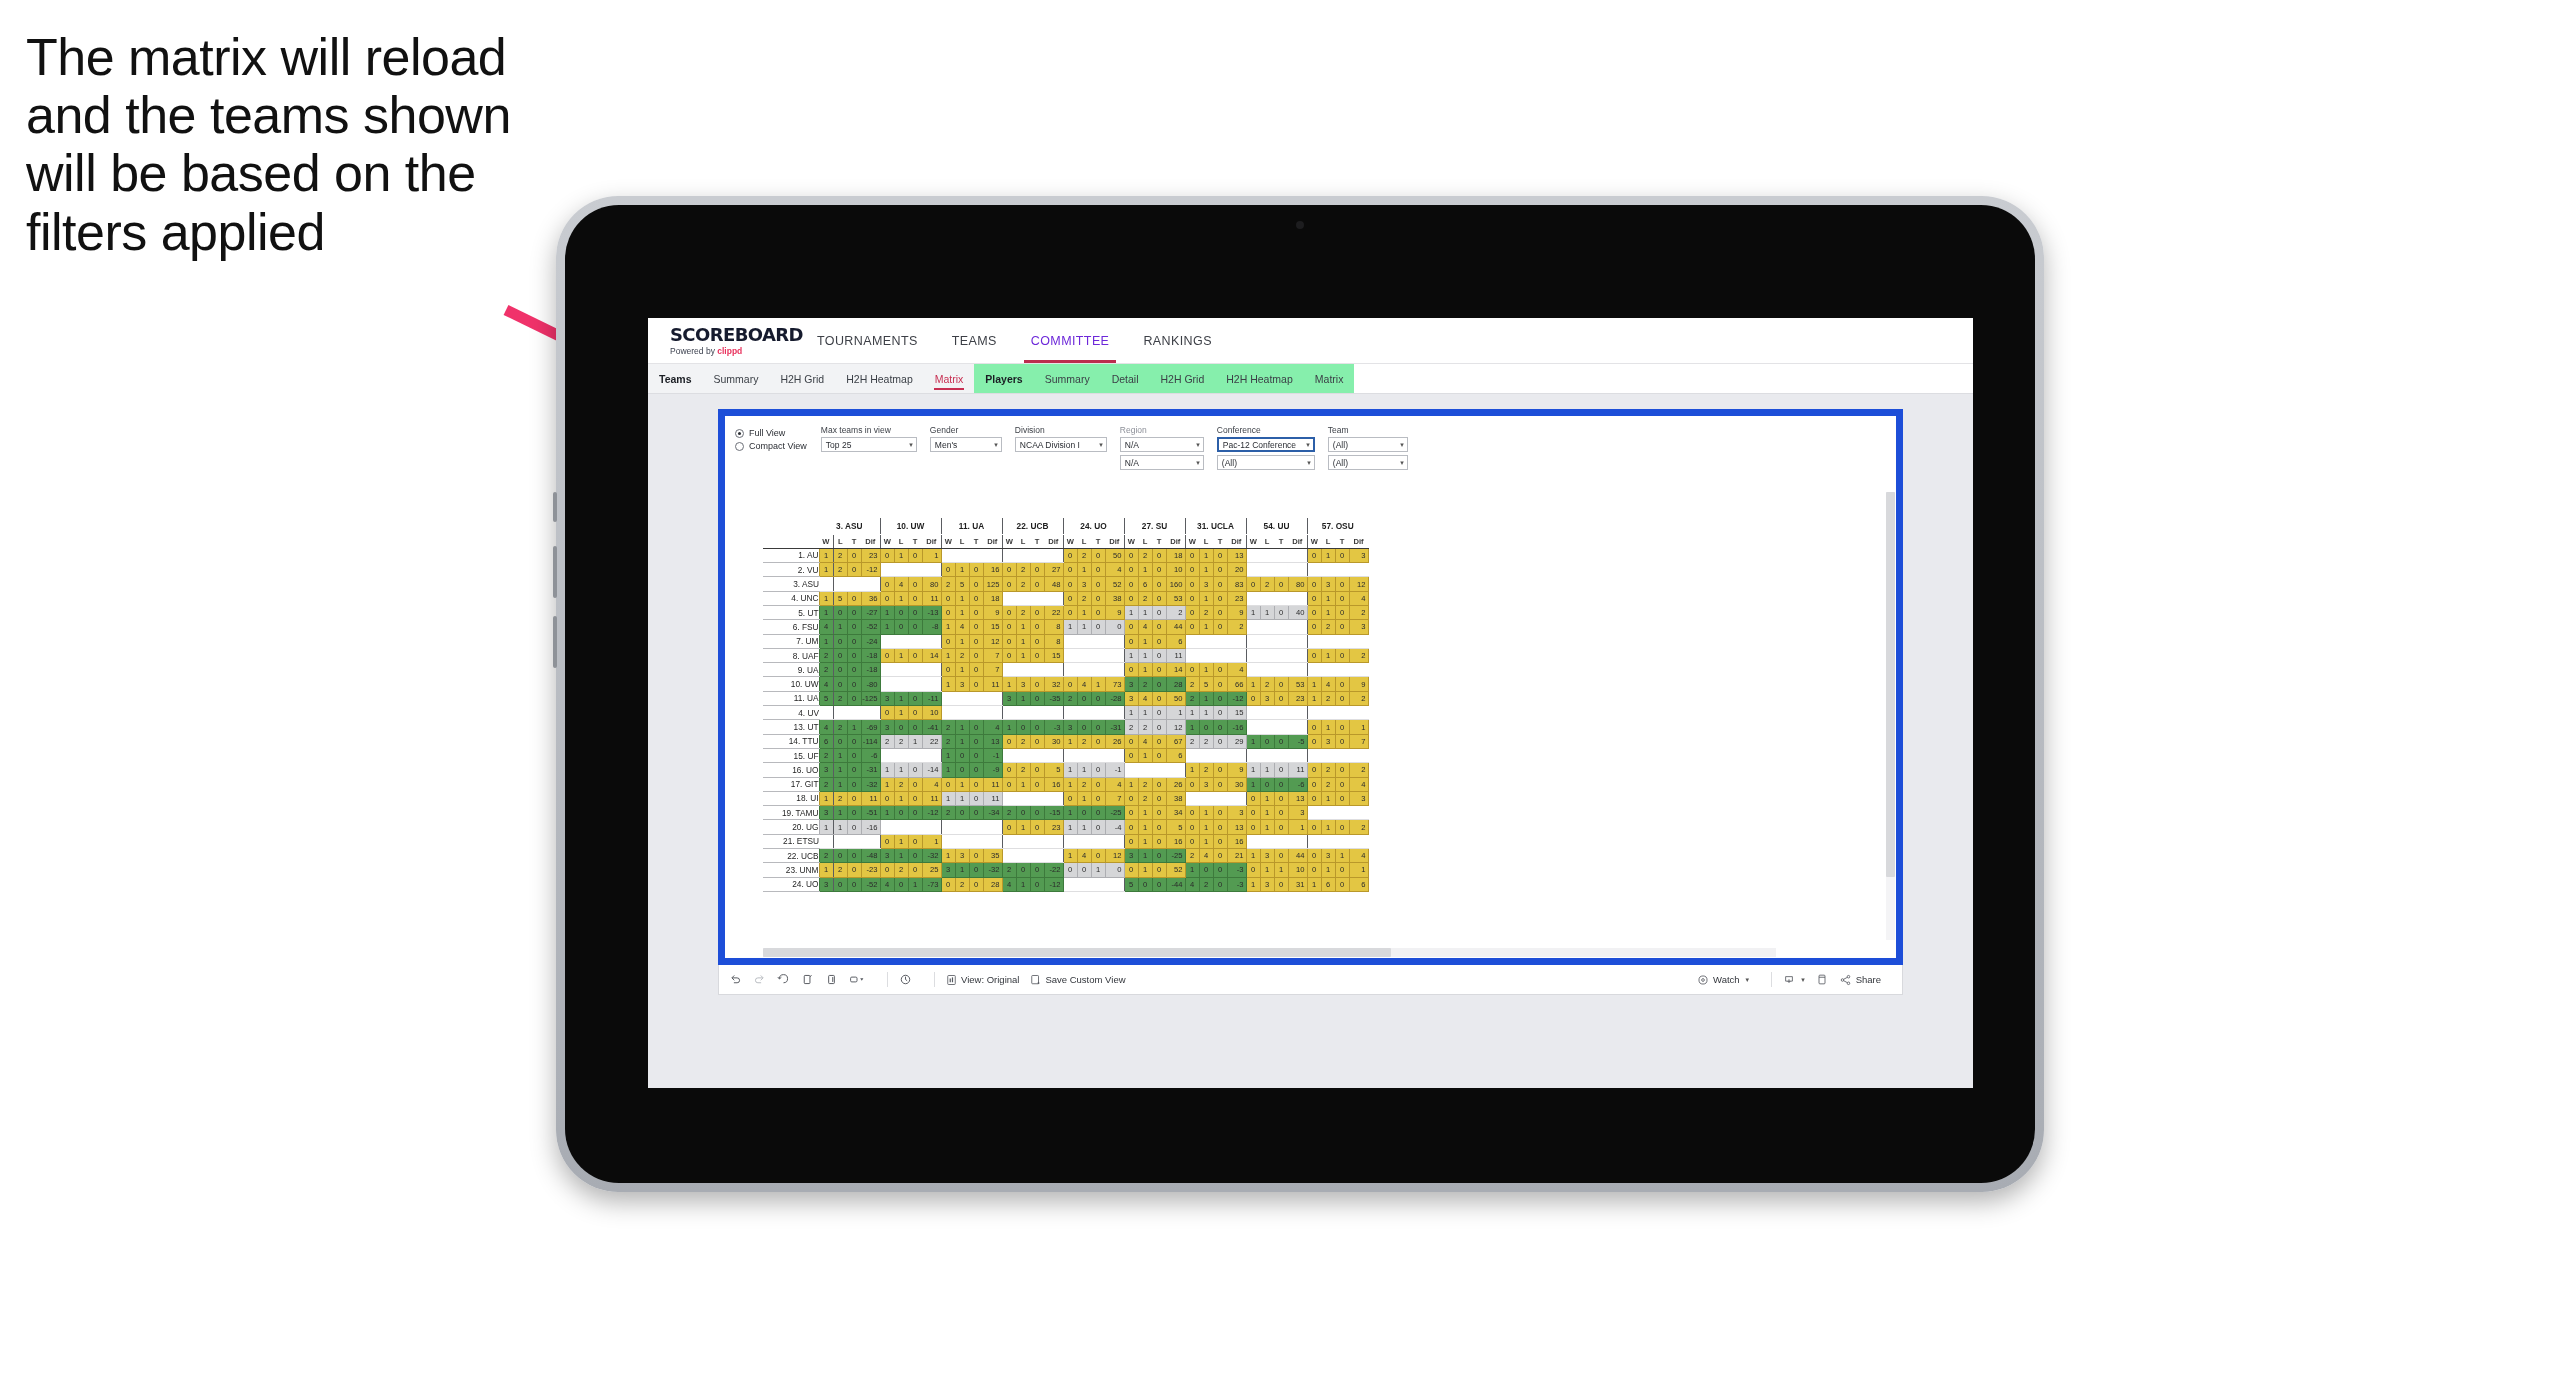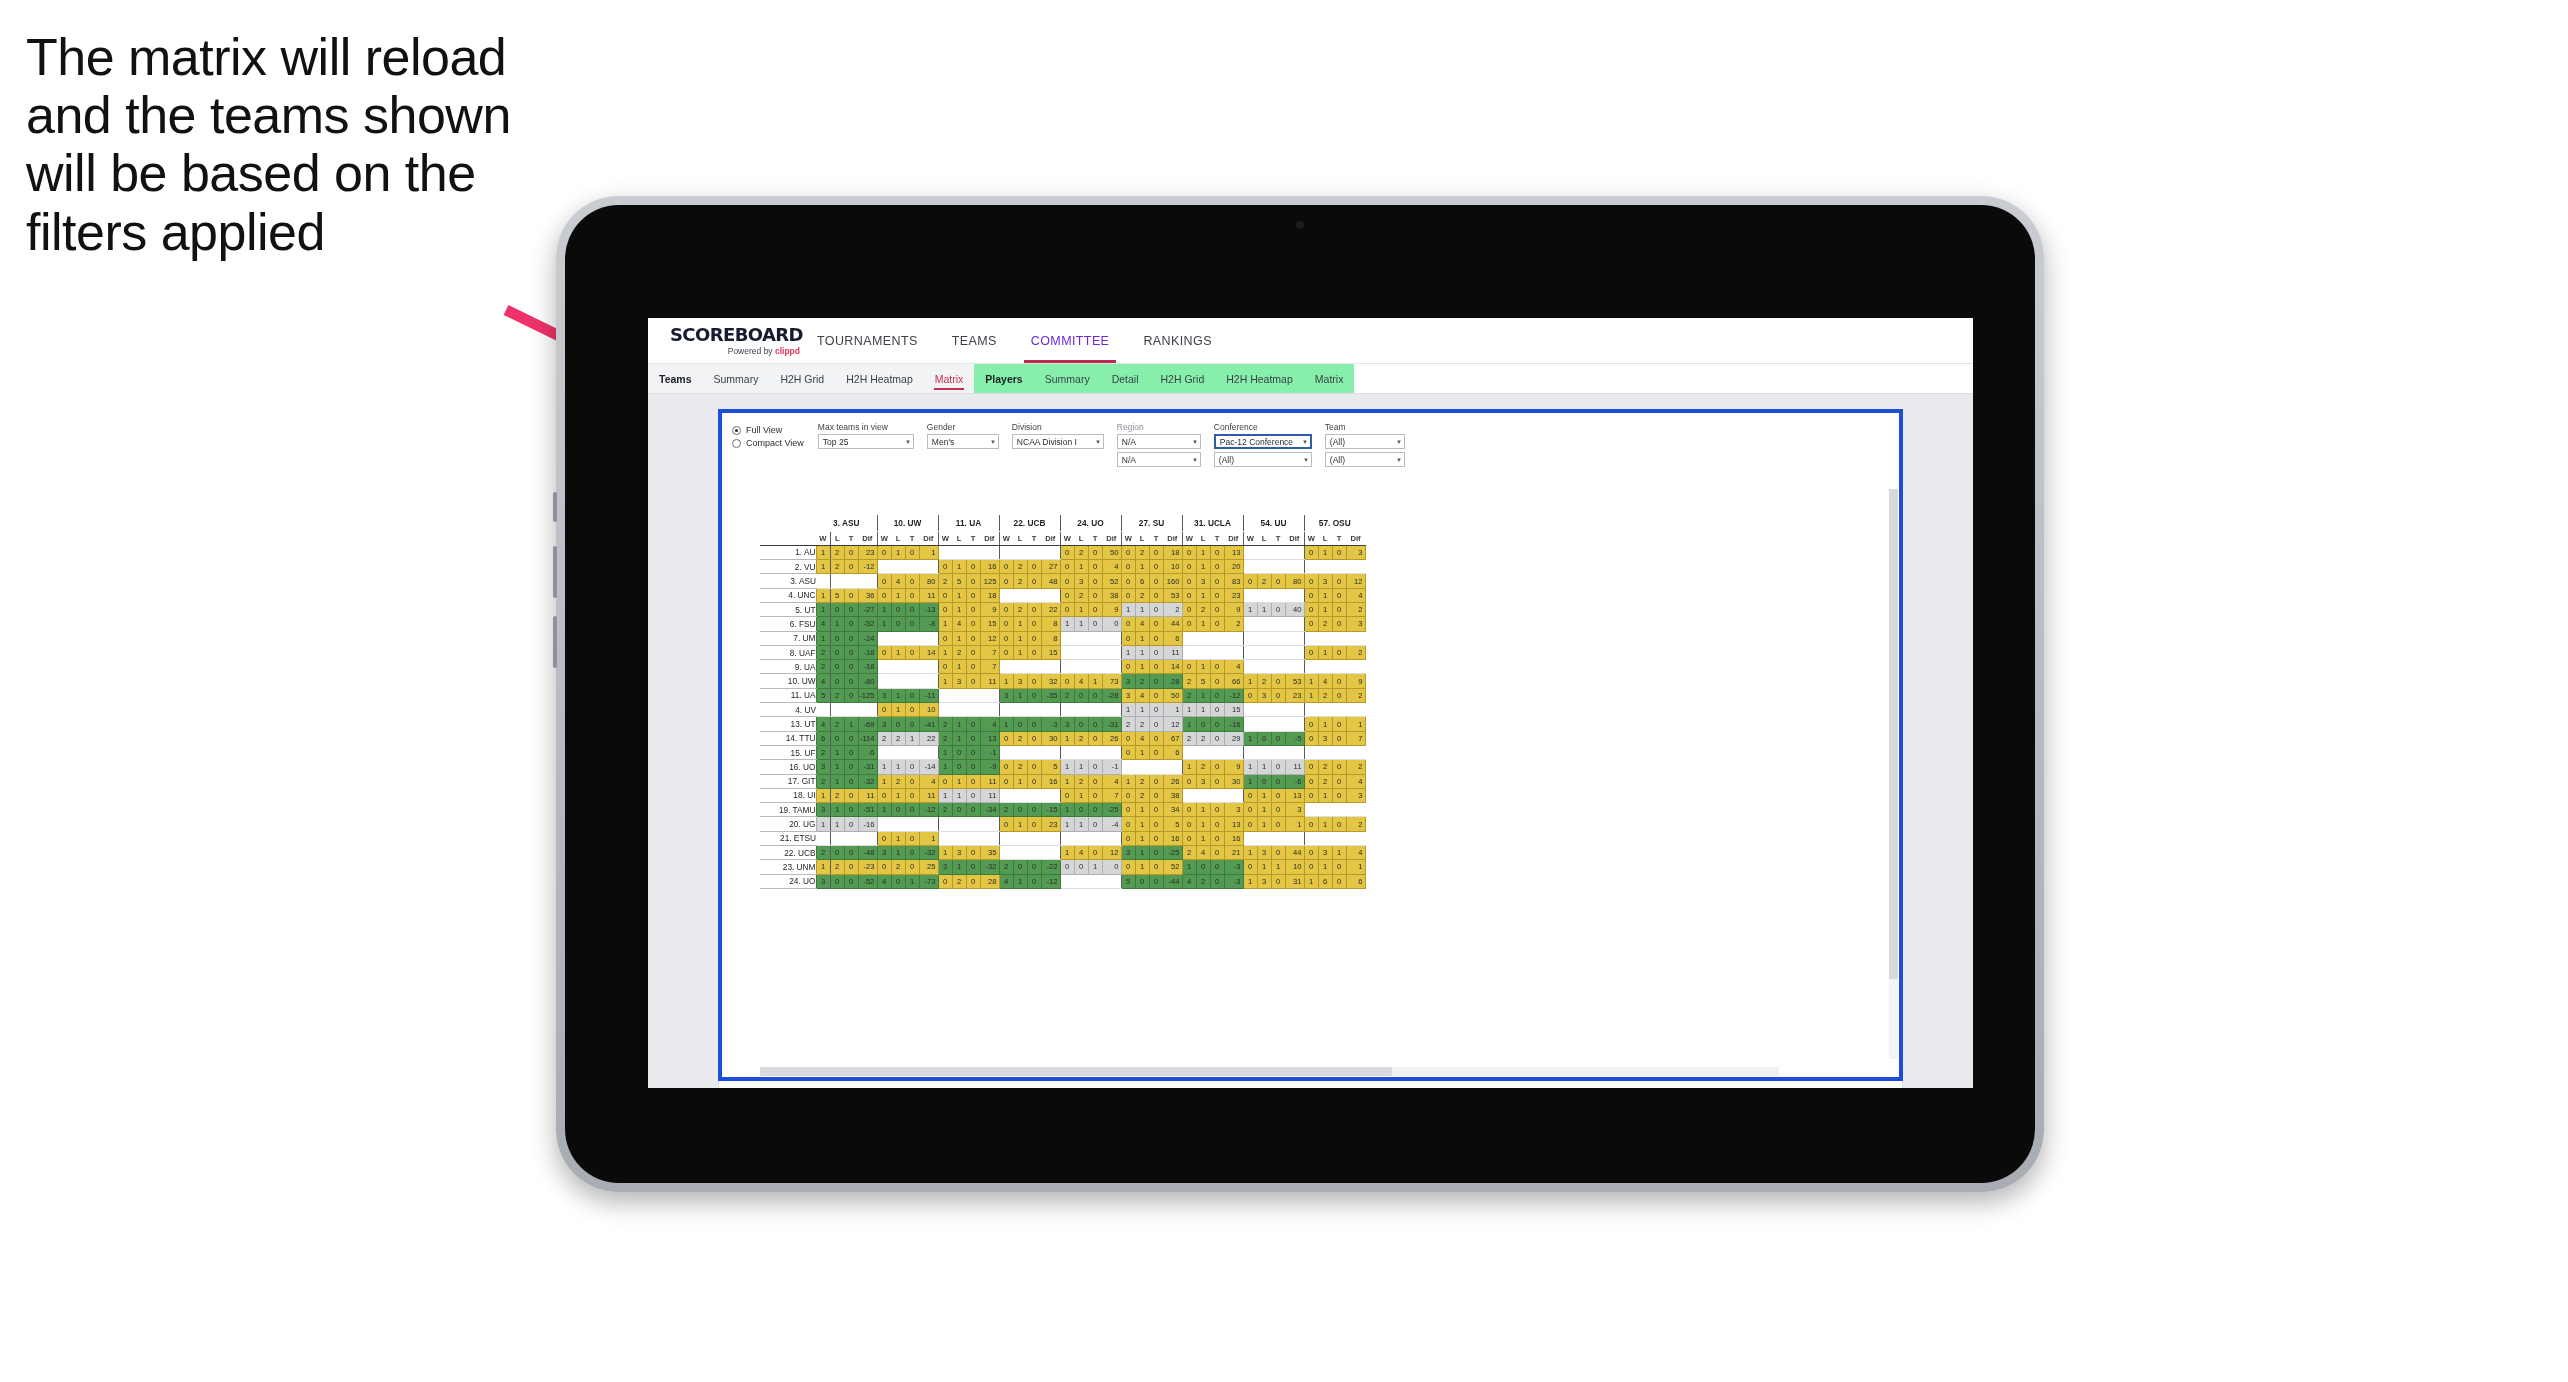--- a/index.html
+++ b/index.html
@@ -25,41 +25,41 @@
   .sidebtn{position:absolute;left:-3px;width:4px;border-radius:2px;background:#8e9298;}
   #sb1{top:296px;height:30px;} #sb2{top:350px;height:52px;} #sb3{top:420px;height:52px;}
 
   
   #screen {
     position:absolute; left:83px; top:113px; width:1325px; height:770px;
     background:#e9eaee; overflow:hidden;
   }
 
   
-  #topnav { height:46px; background:#fff; display:flex; align-items:stretch; border-bottom:1px solid #e3e3e6;text-align:right; }
+  #topnav { height:46px; background:#fff; display:flex; align-items:stretch; border-bottom:1px solid #e3e3e6; }
   #logo { width:152px; display:flex; flex-direction:column; justify-content:center; padding-left:22px; }
   #logo .word { font-family:"DejaVu Sans", sans-serif; font-weight:bold; font-size:18px; letter-spacing:-0.6px; color:#161b2e; line-height:1; }
   #logo .sub  { font-size:8.5px; color:#3a3f4d; margin-top:2px; }
   #logo .sub b { color:#e8315c; font-weight:bold; }
   .navitem { display:flex; align-items:center; padding:0 17px; font-size:12.5px; letter-spacing:.4px; color:#3c3f46; position:relative; cursor:pointer; }
   .navitem.active { color:#6d28d9; }
   .navitem.active:after { content:""; position:absolute; left:10px; right:10px; bottom:0; height:3px; background:#bb2d4e; }
 
   
   #tabstrip { height:30px; background:#fff; display:flex; align-items:center; border-bottom:1px solid #dcdde1; }
   .tabgrp { display:flex; align-items:center; height:100%; background:#f2f3f5; }
   .tabgrp.plain { background:#86efac; }
   .tab { font-size:10.5px; color:#3c4047; padding:0 11px; height:100%; display:flex; align-items:center; position:relative; cursor:pointer; }
   .tab.bold { font-weight:bold; color:#1b1e24; }
   .tab.sel { color:#c72f52; }
   .tab.sel:after { content:""; position:absolute; left:10px; right:10px; bottom:3px; height:2px; background:#c72f52; }
 
   
   #vizwrap { position:relative; height:694px; background:#e9eaee; padding:15px 70px 0 70px; }
-  #viz { background:#fff; height:672px; border:4px solid #1d4ed8; position:relative; overflow:hidden; }
+  #viz { background:#fff; height:556px; border:7px solid #1d4ed8; position:relative; overflow:hidden; }
 
   
   #filters { display:flex; padding:9px 10px 6px 10px; gap:0; }
   .fblock { margin-right:13px; }
   .flabel { font-size:8.5px; color:#3b3f46; margin-bottom:2px; white-space:nowrap; }
   .flabel.mute { color:#8d9099; }
   .fsel { height:15px; border:1px solid #b9bcc2; background:#fff; font-size:8.5px; color:#2a2d33;
           display:flex; align-items:center; justify-content:space-between; padding:0 3px 0 4px; white-space:nowrap; cursor:pointer; }
   .fsel.hl { border:2px solid #2c5fa8; }
   .caret { font-size:7px; color:#555; margin-left:6px; }

